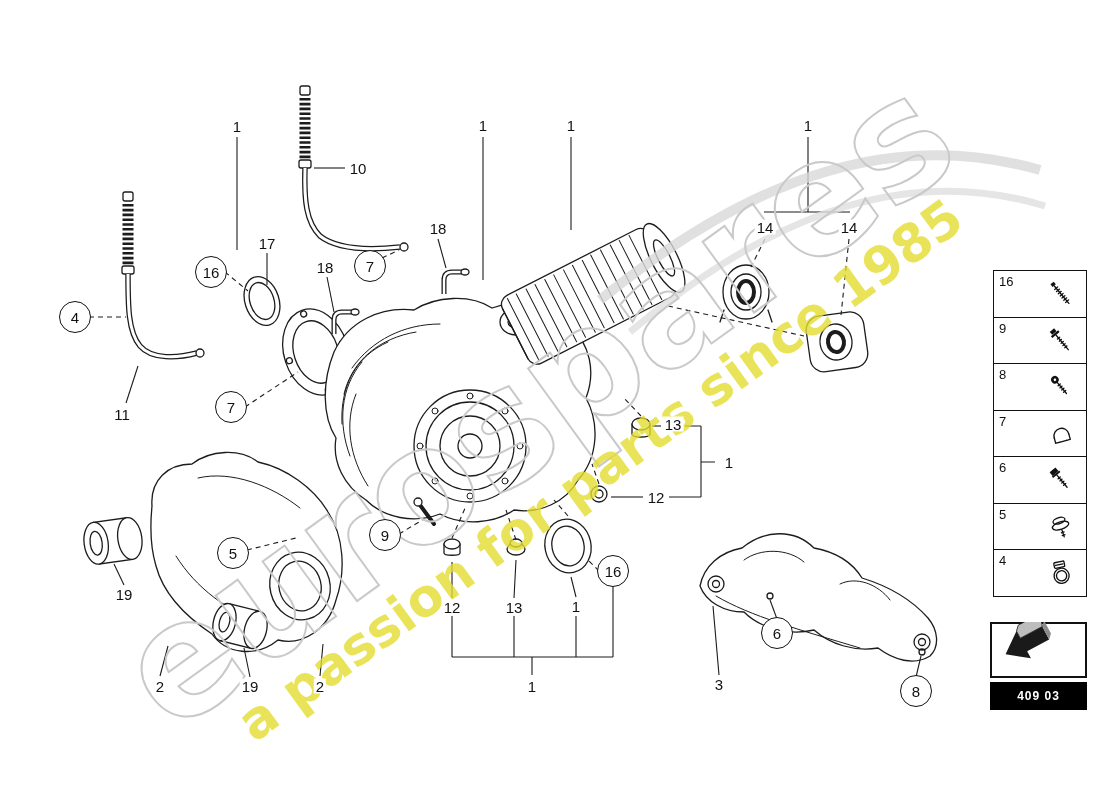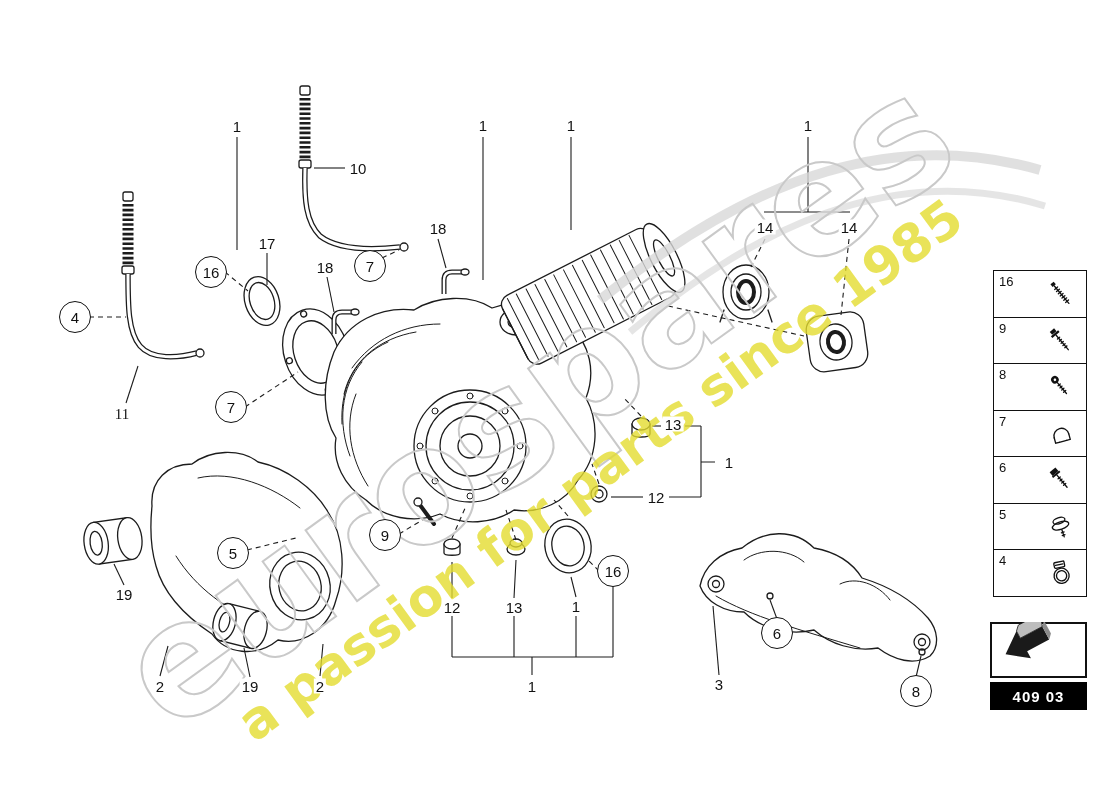--- a/index.html
+++ b/index.html
@@ -30,21 +30,21 @@
   .legend-row:first-child{margin-top:0;}
   .legend-num{position:absolute;left:5px;top:3px;font-size:13px;color:#111;}
   .legend-icon{position:absolute;right:8px;top:50%;transform:translateY(-50%);width:34px;height:34px;}
   .legend-icon svg{position:static;width:34px;height:34px;}
   
   .code-box{position:absolute;left:990px;top:622px;width:97px;z-index:40;}
   .code-arrow{height:56px;border:2px solid #111;background:#fff;box-sizing:border-box;
               display:flex;align-items:center;justify-content:center;}
   .code-arrow svg{position:static;width:70px;height:44px;}
   .code-bar{margin-top:4px;height:28px;background:#000;color:#fff;display:flex;align-items:center;
-            justify-content:center;font-size:15px;font-weight:bold;letter-spacing:1px;}
+            justify-content:center;font-size:12px;font-weight:bold;letter-spacing:1px;}
   .wm{pointer-events:none;}
 </style>
 </head>
 <body>
 
 <div id="stage">
 
   <svg width="1100" height="800" viewBox="0 0 1100 800">
 
     <g>
@@ -257,21 +257,21 @@
       <div class="callout" style="left: 237px; top: 126px;">1</div>
       <div class="callout" style="left: 483px; top: 125px;">1</div>
       <div class="callout" style="left: 571px; top: 125px;">1</div>
       <div class="callout" style="left: 808px; top: 125px;">1</div>
       <div class="callout" style="left: 358px; top: 168px;">10</div>
       <div class="callout" style="left: 267px; top: 243px;">17</div>
       <div class="callout" style="left: 438px; top: 228px;">18</div>
       <div class="callout" style="left: 325px; top: 267px;">18</div>
       <div class="callout" style="left: 765px; top: 227px;">14</div>
       <div class="callout" style="left: 849px; top: 227px;">14</div>
-      <div class="callout" style="left: 122px; top: 414px; font-family: Liberation Serif, serif;">11</div>
+      <div class="callout" style="left: 122px; top: 414px;">11</div>
       <div class="callout" style="left: 673px; top: 424px;">13</div>
       <div class="callout" style="left: 729px; top: 462px;">1</div>
       <div class="callout" style="left: 656px; top: 497px;">12</div>
       <div class="callout" style="left: 452px; top: 607px;">12</div>
       <div class="callout" style="left: 514px; top: 607px;">13</div>
       <div class="callout" style="left: 576px; top: 606px;">1</div>
       <div class="callout" style="left: 124px; top: 594px;">19</div>
       <div class="callout" style="left: 250px; top: 686px;">19</div>
       <div class="callout" style="left: 160px; top: 686px;">2</div>
       <div class="callout" style="left: 320px; top: 686px;">2</div>

